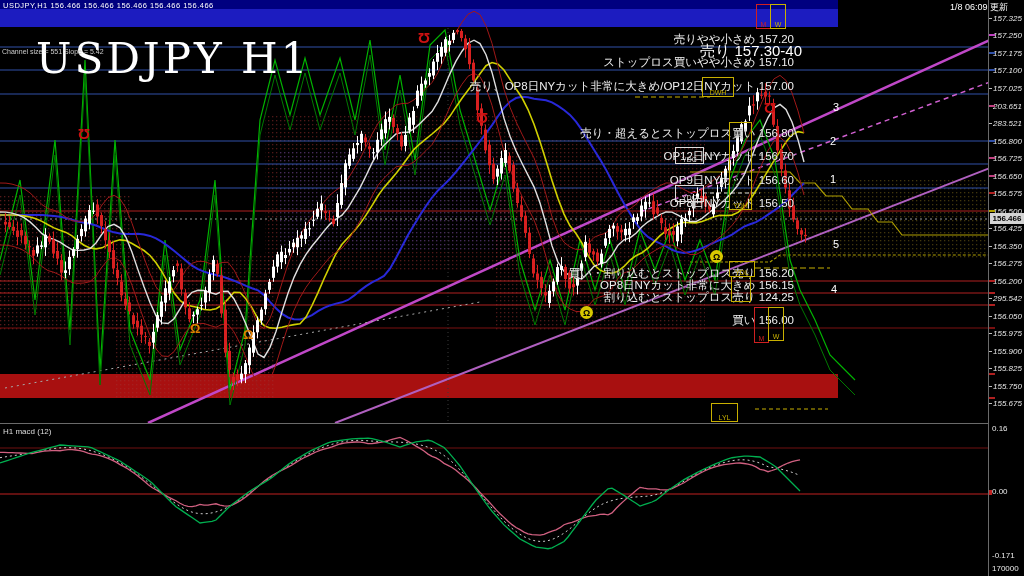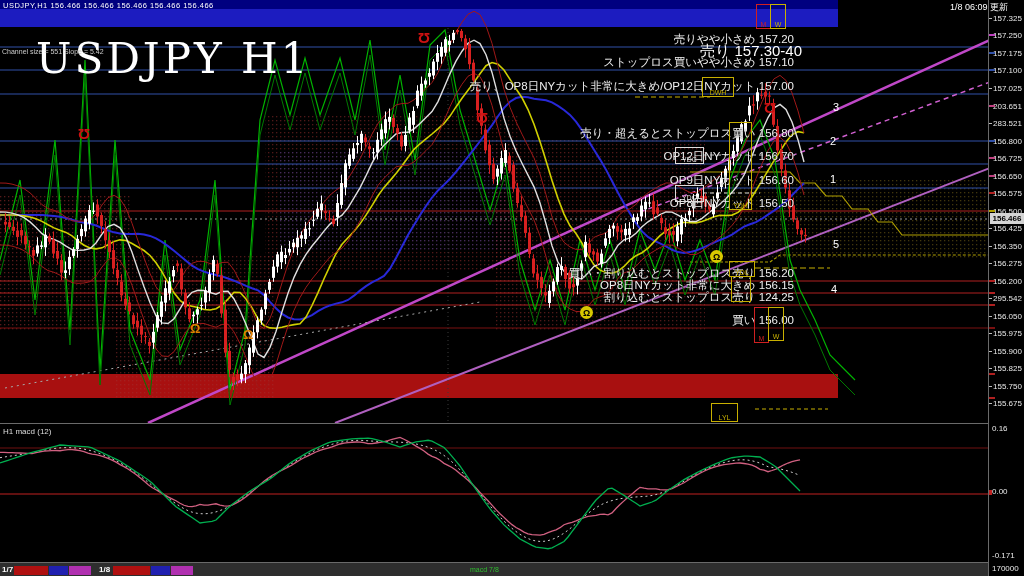--- a/index.html
+++ b/index.html
@@ -14,21 +14,21 @@
   #footer-bar{position:absolute;left:0;top:562px;width:988px;height:14px;background:#2e2e2e;border-top:1px solid #6a6a6a;}
   .status-line{position:absolute;left:3px;top:1px;font-size:7.5px;color:#fff;white-space:nowrap;letter-spacing:.5px;}
   .updated{position:absolute;right:16px;top:1px;font-size:9px;color:#fff;white-space:nowrap;z-index:30;}
   .watermark{position:absolute;left:36px;top:34px;font-family:"DejaVu Serif",serif;font-size:42px;color:#fff;letter-spacing:3px;z-index:5;}
   .channel-info{position:absolute;left:2px;top:48px;font-size:7px;color:#ccc;white-space:nowrap;z-index:6;}
   .zone-label{position:absolute;font-size:15px;color:#fff;white-space:nowrap;z-index:20;margin-top:32px;}
   .ann{position:absolute;font-size:11.5px;color:#efefef;white-space:nowrap;text-align:right;right:194px;z-index:20;text-shadow:0 0 2px #000;}
   .wave-n{position:absolute;font-size:11px;color:#fff;z-index:20;}
   .lbox{position:absolute;border:1px solid;z-index:21;font-size:7px;line-height:7px;display:flex;align-items:flex-end;justify-content:center;background:transparent;}
   .marker{position:absolute;z-index:19;font-weight:bold;}
-  .tick{position:absolute;left:4px;font-size:8px;color:#e8e8e8;white-space:nowrap;}
+  .tick{position:absolute;left:4px;font-size:8px;color:#e8e8e8;white-space:nowrap;font-style:italic;}
   .tickmark{position:absolute;left:0;width:3px;height:1px;background:#bbb;}
   .lvlmark{position:absolute;left:0;width:6px;height:2px;}
   .curbox{position:absolute;left:1px;top:213px;width:34px;height:11px;background:#d4d4d4;color:#000;
           font-size:8px;font-weight:bold;text-align:center;line-height:11px;z-index:5;}
   .subscale{position:absolute;left:3px;font-size:8px;color:#e8e8e8;white-space:nowrap;}
   .zerodot{position:absolute;left:0;width:3px;height:5px;background:#c02020;}
   .sub-label{position:absolute;left:3px;top:3px;font-size:8px;color:#ddd;z-index:10;}
   .seg{position:absolute;top:3px;height:9px;}
   .fdate{position:absolute;top:2px;font-size:8px;font-weight:bold;color:#fff;z-index:3;}
   .fnote{position:absolute;left:470px;top:3px;font-size:7px;color:#2fbf2f;z-index:3;}
@@ -615,25 +615,14 @@
       <div class="lvlmark" style="top: 192px; background: rgb(176, 32, 32);"></div>
       <div class="lvlmark" style="top: 210px; background: rgb(176, 160, 0);"></div>
       <div class="lvlmark" style="top: 280px; background: rgb(176, 32, 32);"></div>
       <div class="lvlmark" style="top: 292px; background: rgb(176, 32, 32);"></div>
       <div class="lvlmark" style="top: 304px; background: rgb(176, 32, 32);"></div>
       <div class="lvlmark" style="top: 327px; background: rgb(122, 16, 16);"></div>
       <div class="lvlmark" style="top: 373px; background: rgb(176, 32, 32);"></div>
       <div class="lvlmark" style="top: 397px; background: rgb(176, 32, 32);"></div>
     </div>
 
-  <div id="footer-bar">
-    <div class="fnote">macd 7/8</div>
-  <div class="seg" style="left: 14px; width: 34px; background: rgb(176, 16, 16);"></div>
-      <div class="seg" style="left: 49px; width: 19px; background: rgb(32, 32, 176);"></div>
-      <div class="seg" style="left: 69px; width: 22px; background: rgb(176, 48, 176);"></div>
-      <div class="seg" style="left: 113px; width: 37px; background: rgb(176, 16, 16);"></div>
-      <div class="seg" style="left: 151px; width: 19px; background: rgb(32, 32, 176);"></div>
-      <div class="seg" style="left: 171px; width: 22px; background: rgb(176, 48, 176);"></div>
-      <div class="fdate" style="left: 2px;">1/7</div>
-      <div class="fdate" style="left: 99px;">1/8</div>
-    </div>
 
 </div>
 
 </body></html>

